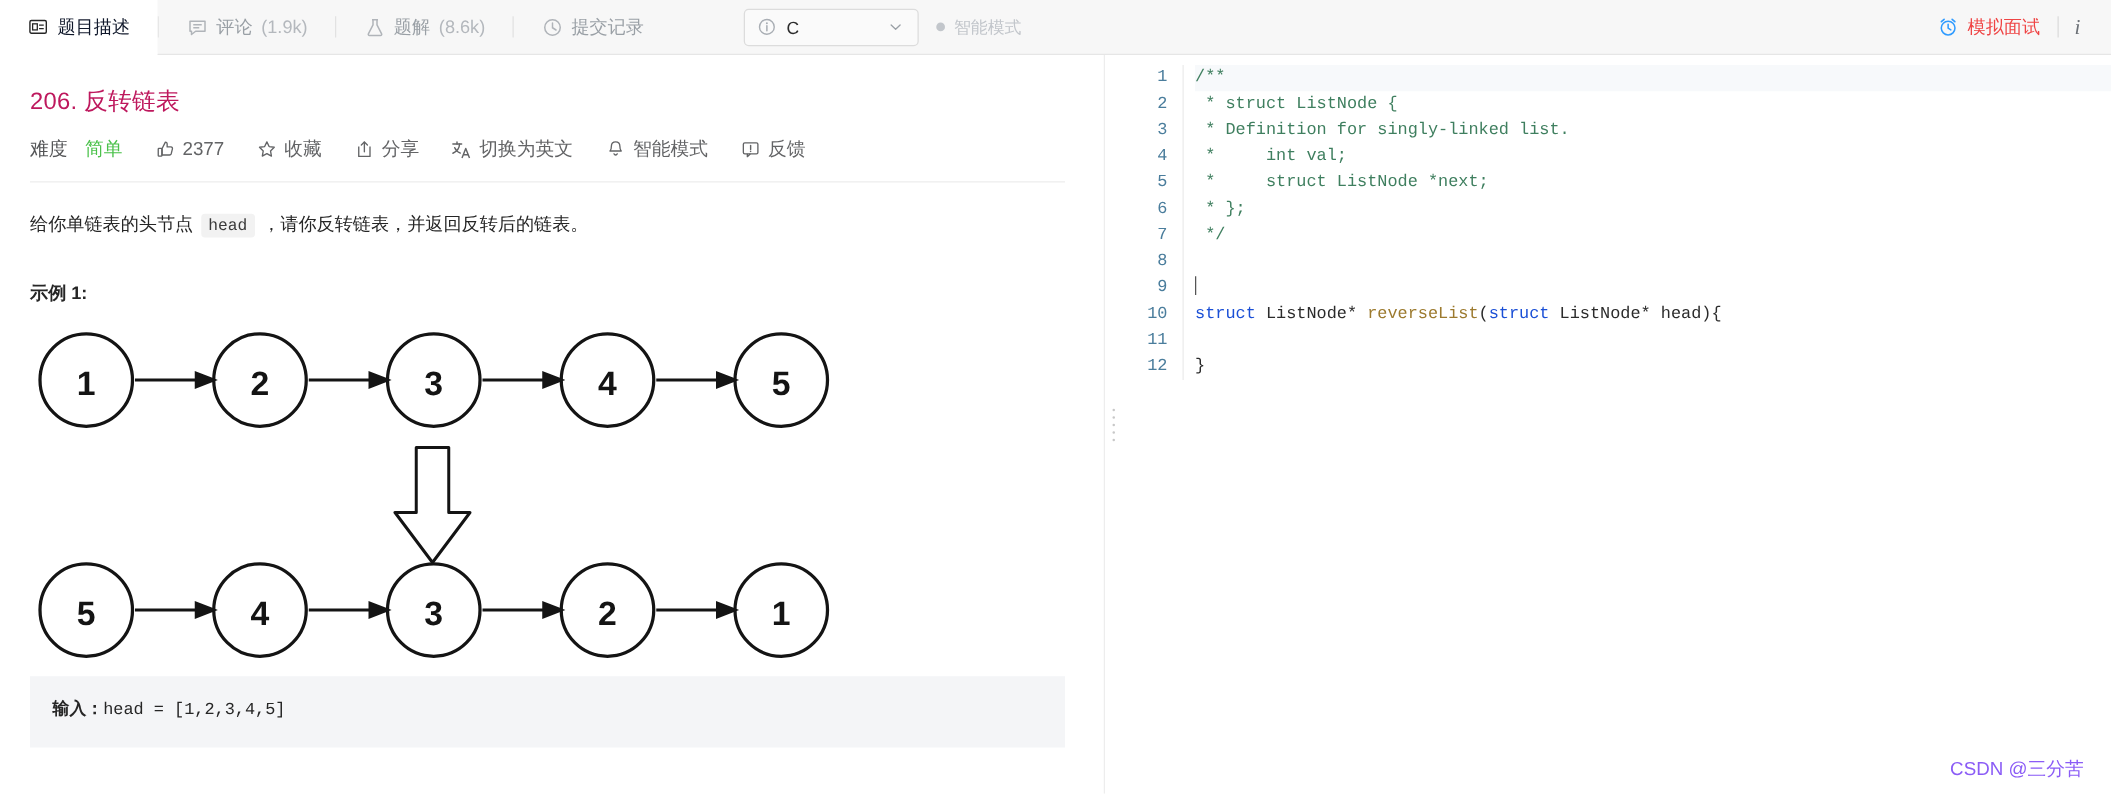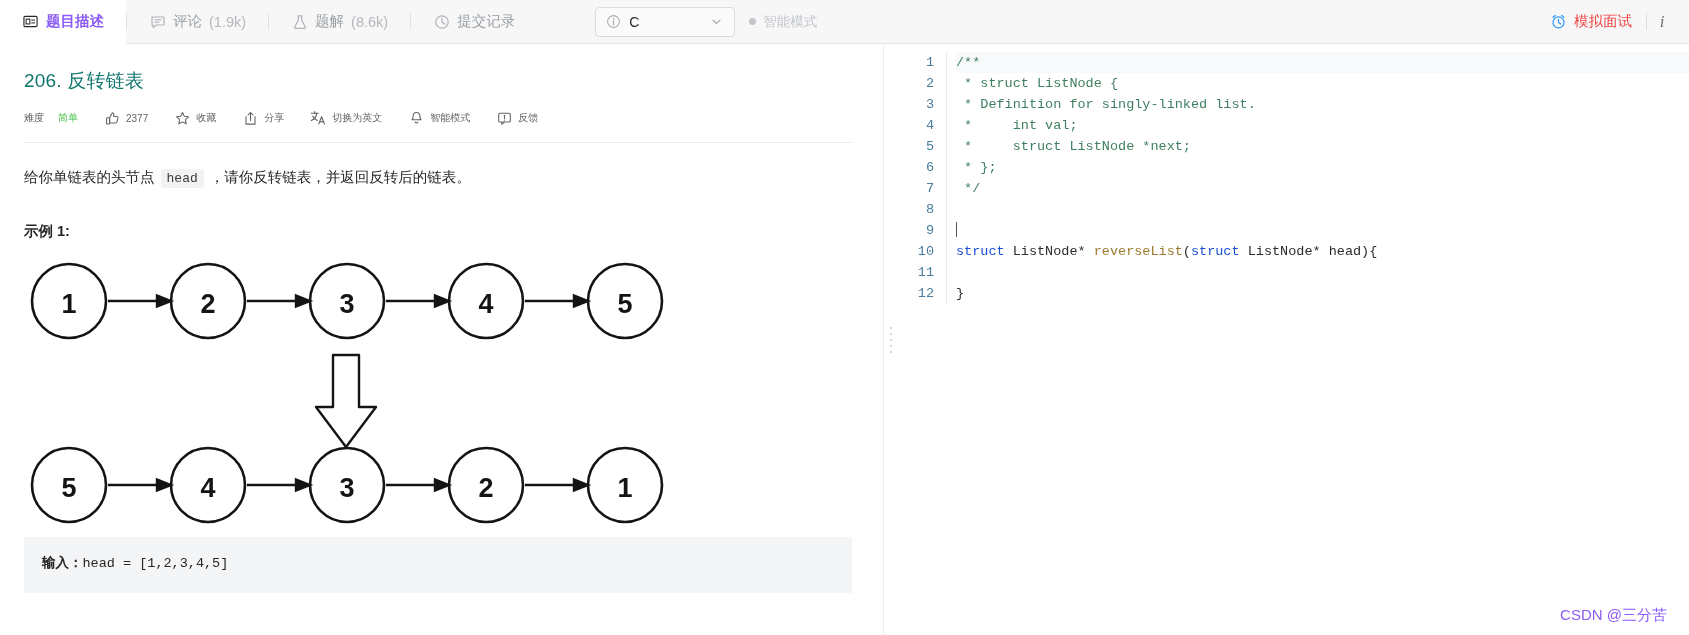--- a/index.html
+++ b/index.html
@@ -34,22 +34,22 @@
     gap: 7px;
     padding: 0 22px;
     font-size: 14.5px;
     color: #9aa0a6;
     position: relative;
     cursor: pointer;
     white-space: nowrap;
   }
   .tab.active {
     background: #ffffff;
-    color: #8b5cf6;
-    font-weight: 700;
+    color: #0f172a;
+    font-weight: 400;
   }
   .tab.active::after {
     content: "";
     position: absolute;
     left: 0; right: 0; bottom: -1px;
     height: 2px;
     background: #ffffff;
   }
   .tab .cnt { color: #b4b8bd; font-weight: 400; }
   .tab-sep {
@@ -125,30 +125,30 @@
     flex: 0 0 884px;
     background: #fff;
     overflow: hidden;
     position: relative;
     border-right: 1px solid #ededed;
   }
   .left-inner { padding: 20px 28px 0 24px; }
 
   .problem-title {
     font-size: 19px;
-    color: #0f766e;
+    color: #be185d;
     font-weight: 500;
     margin: 4px 0 0 0;
     letter-spacing: 0.2px;
   }
   .meta-row {
     display: flex; 
     gap: 0;
     margin-top: 16px;
-    font-size: 10px;
+    font-size: 15px;
     color: #636466;
   }
   .meta-item {
     display: flex; align-items: center; gap: 6px;
     margin-right: 26px;
     cursor: pointer;
     white-space: nowrap;
   }
   .meta-item.static { cursor: default; }
   .diff-label { color: #545557; }

